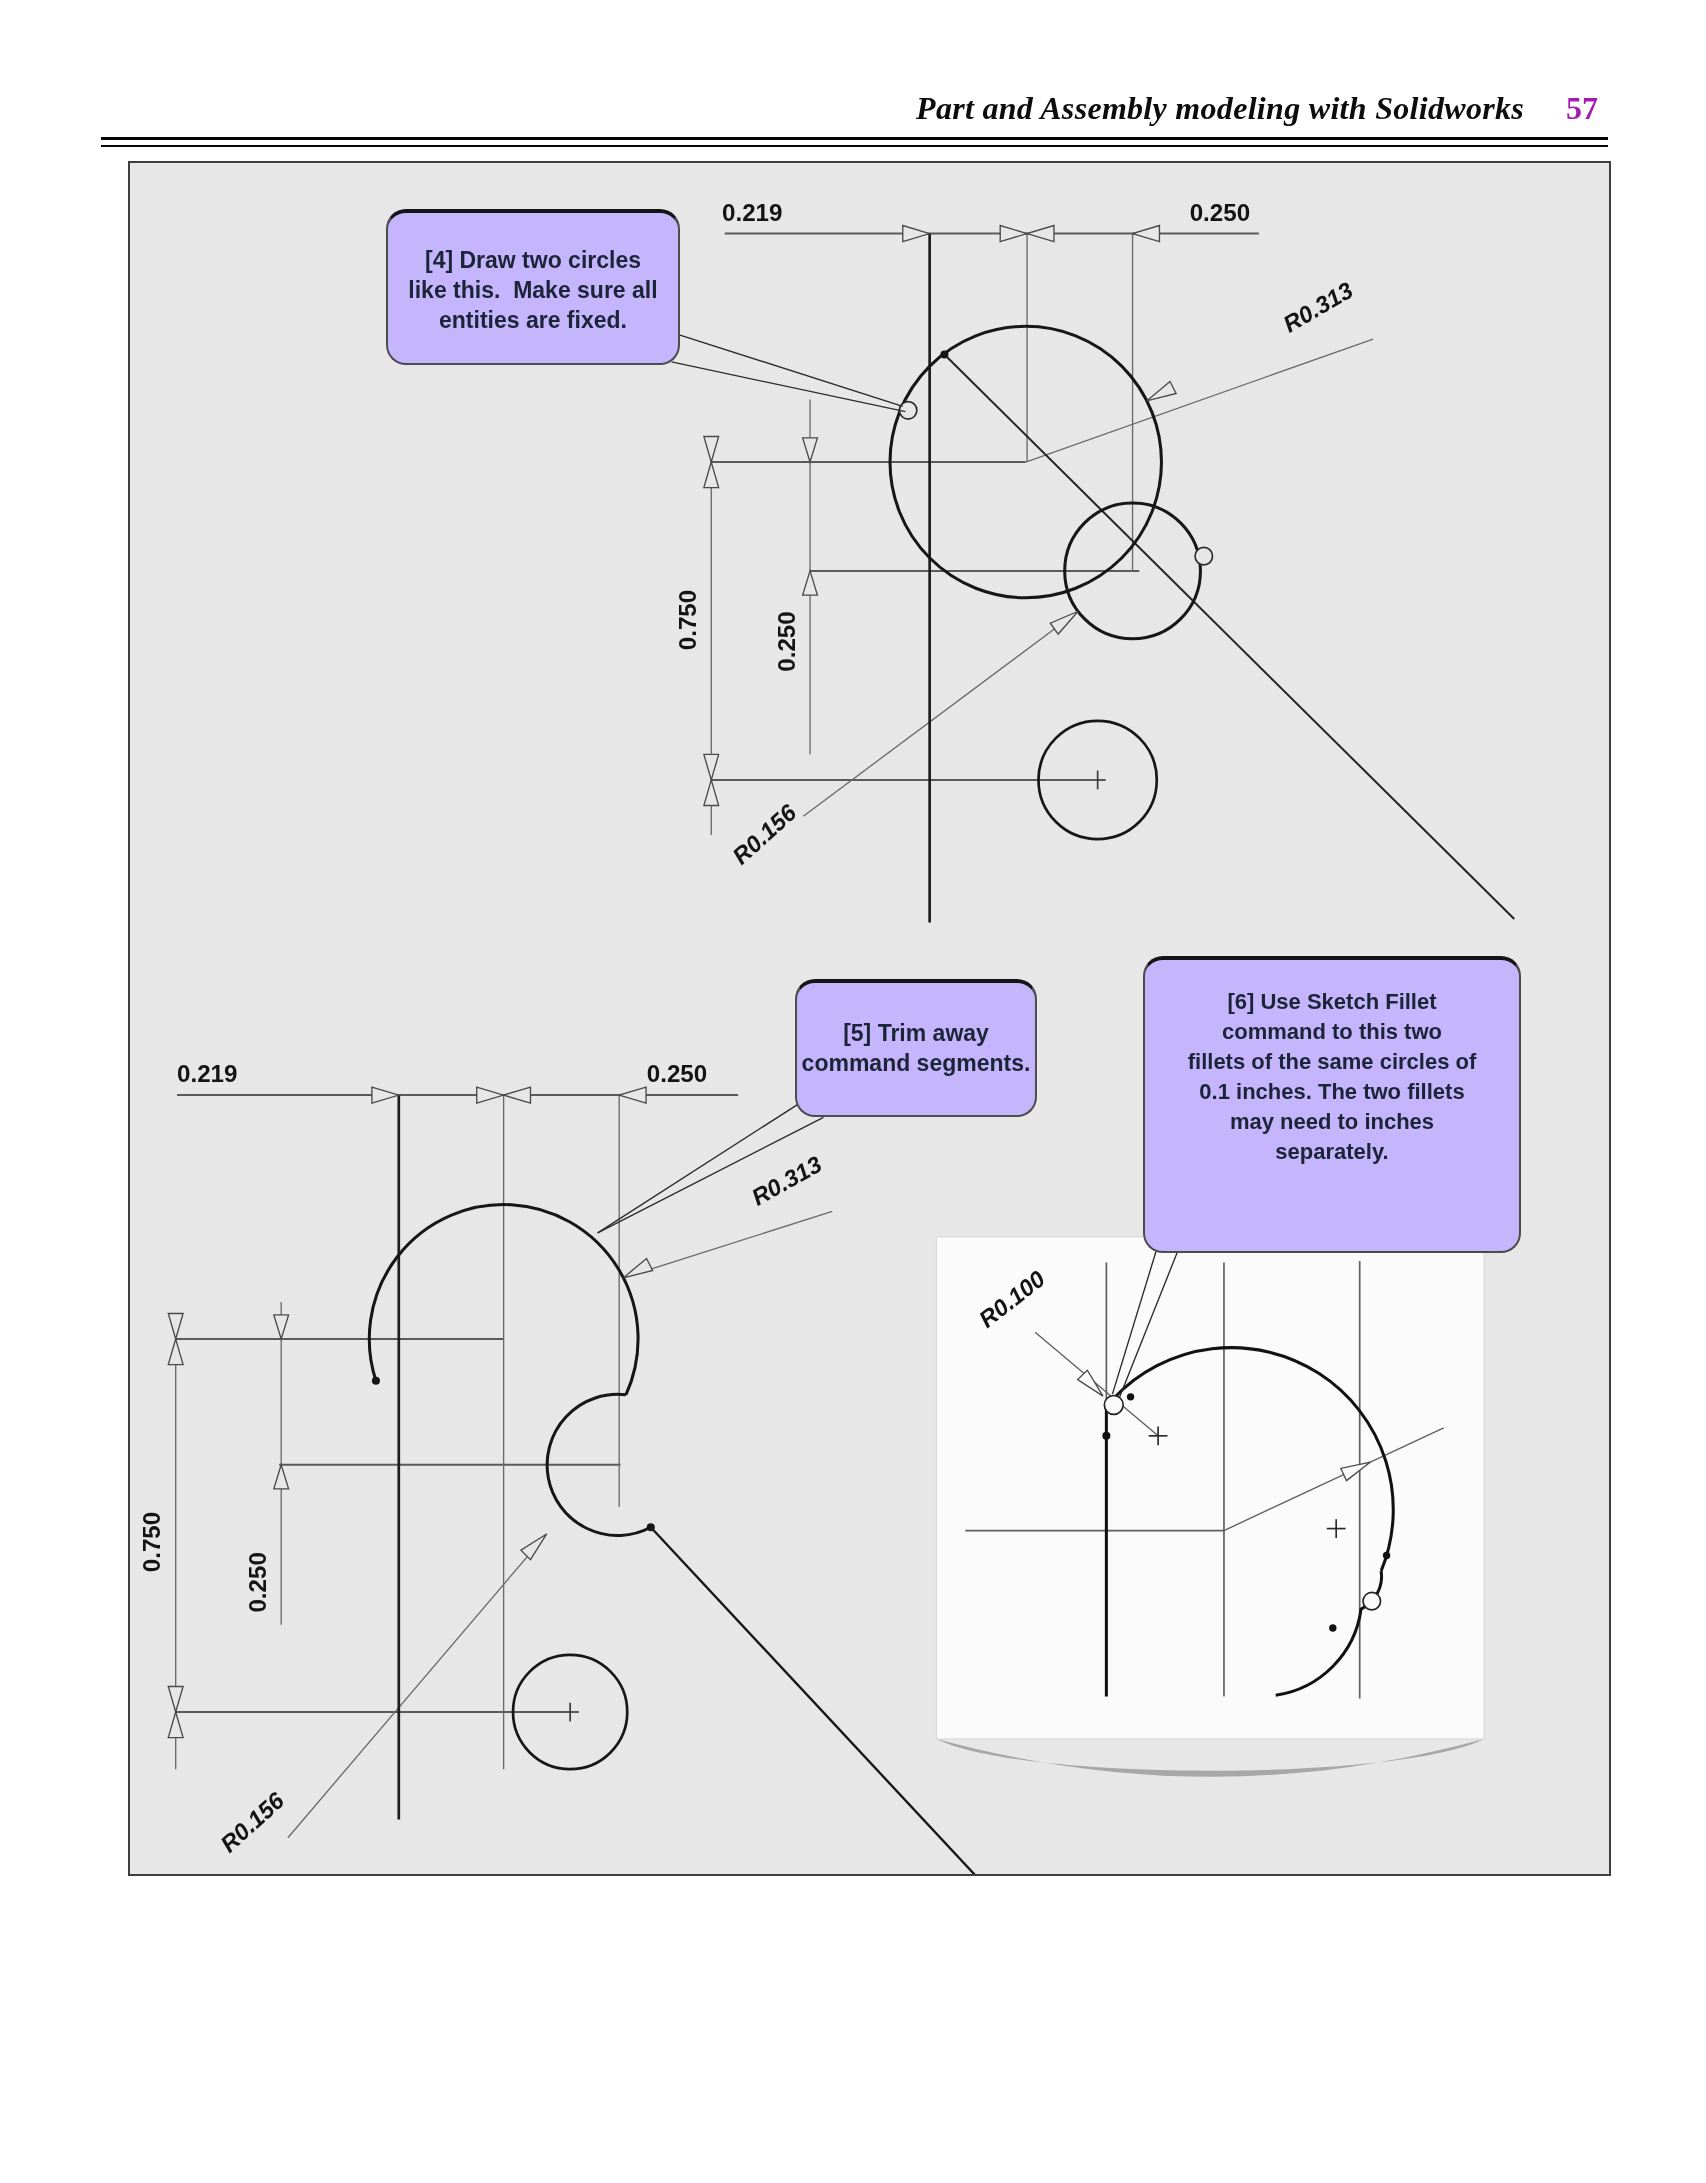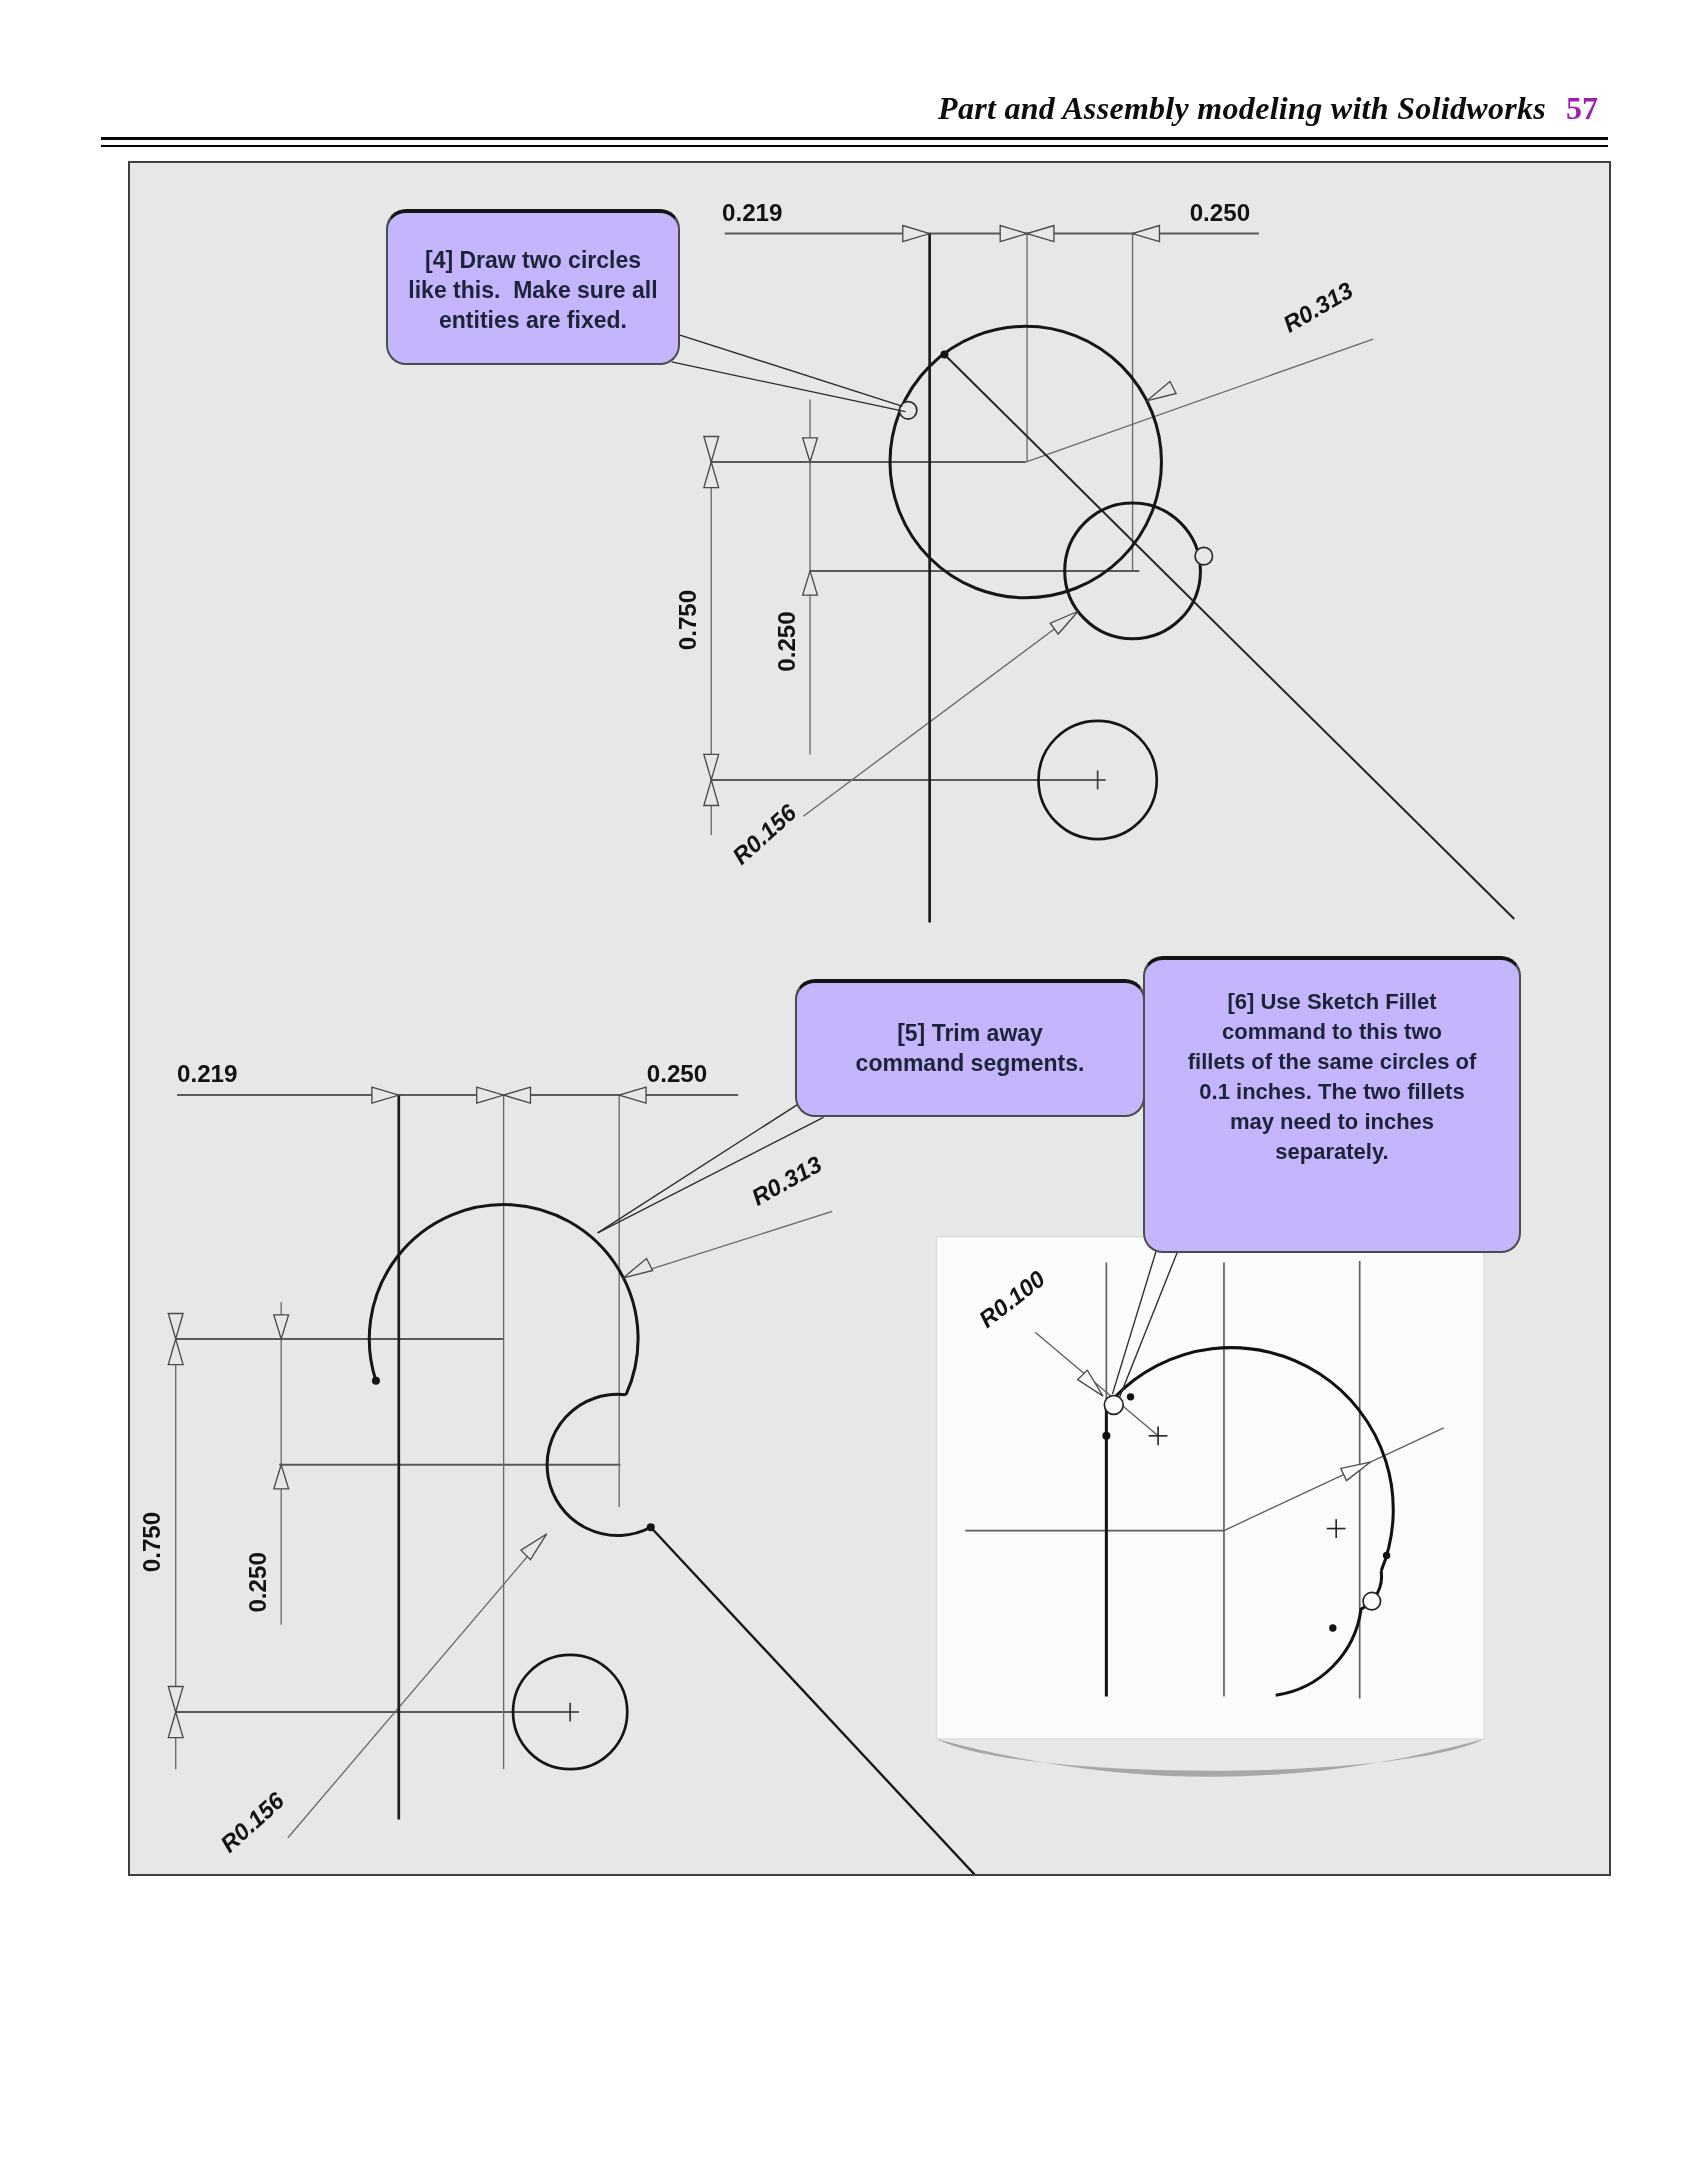--- a/index.html
+++ b/index.html
@@ -1,28 +1,28 @@
 <!DOCTYPE html>
 <html style="font-size:10.8px"><head>
 <meta charset="utf-8">
 <style>
   html,body{margin:0;padding:0;background:#ffffff;}
   body{width:1707px;height:2183px;position:relative;font-family:"Liberation Sans",sans-serif;}
-  .header{position:absolute;top:90px;left:0;right:109px;display:flex;justify-content:flex-end;align-items:baseline;gap:20px;}
+  .header{position:absolute;top:90px;left:0;right:109px;display:flex;justify-content:flex-end;align-items:baseline;gap:42px;}
   .header .title{font:italic 700 32px "Liberation Serif",serif;color:#0c0c0c;letter-spacing:0.3px;}
   .header .pagenum{font:700 32px "Liberation Serif",serif;color:#a21caf;}
   .rule{position:absolute;left:101px;width:1507px;background:#050505;}
   .rule1{top:137px;height:3.4px;}
   .rule2{top:145px;height:2px;}
   .panel{position:absolute;left:128px;top:161px;width:1483px;height:1715px;background:#e7e7e7;border:2px solid #3f3f3f;box-sizing:border-box;}
   .panel svg{position:absolute;left:0;top:0;width:1479px;height:1711px;display:block;}
   .callout{position:absolute;background:#c4b5fd;border:2px solid #4c4c4c;border-top:4.7px solid #141414;border-radius:20px;box-sizing:border-box;color:#1c2438;text-align:center;font-weight:600;}
   .callout .cline{white-space:pre;}
   .c4{left:256px;top:46px;width:294px;height:156px;font-size:23px;line-height:30px;padding-top:32px;}
-  .c5{left:665px;top:816px;width:350px;height:138px;font-size:23px;line-height:30px;padding-top:35px;}
+  .c5{left:665px;top:816px;width:242px;height:138px;font-size:23px;line-height:30px;padding-top:35px;}
   .c6{left:1013px;top:793px;width:378px;height:297px;font-size:22px;line-height:30px;padding-top:27px;}
   .c6 b{font-weight:800;}
   .dt{font:700 36px "Liberation Sans",sans-serif;fill:#141414;}
   .rt{font:italic 700 35px "Liberation Sans",sans-serif;fill:#141414;}
 </style>
 </head>
 <body>
 
 <div class="page">
 

